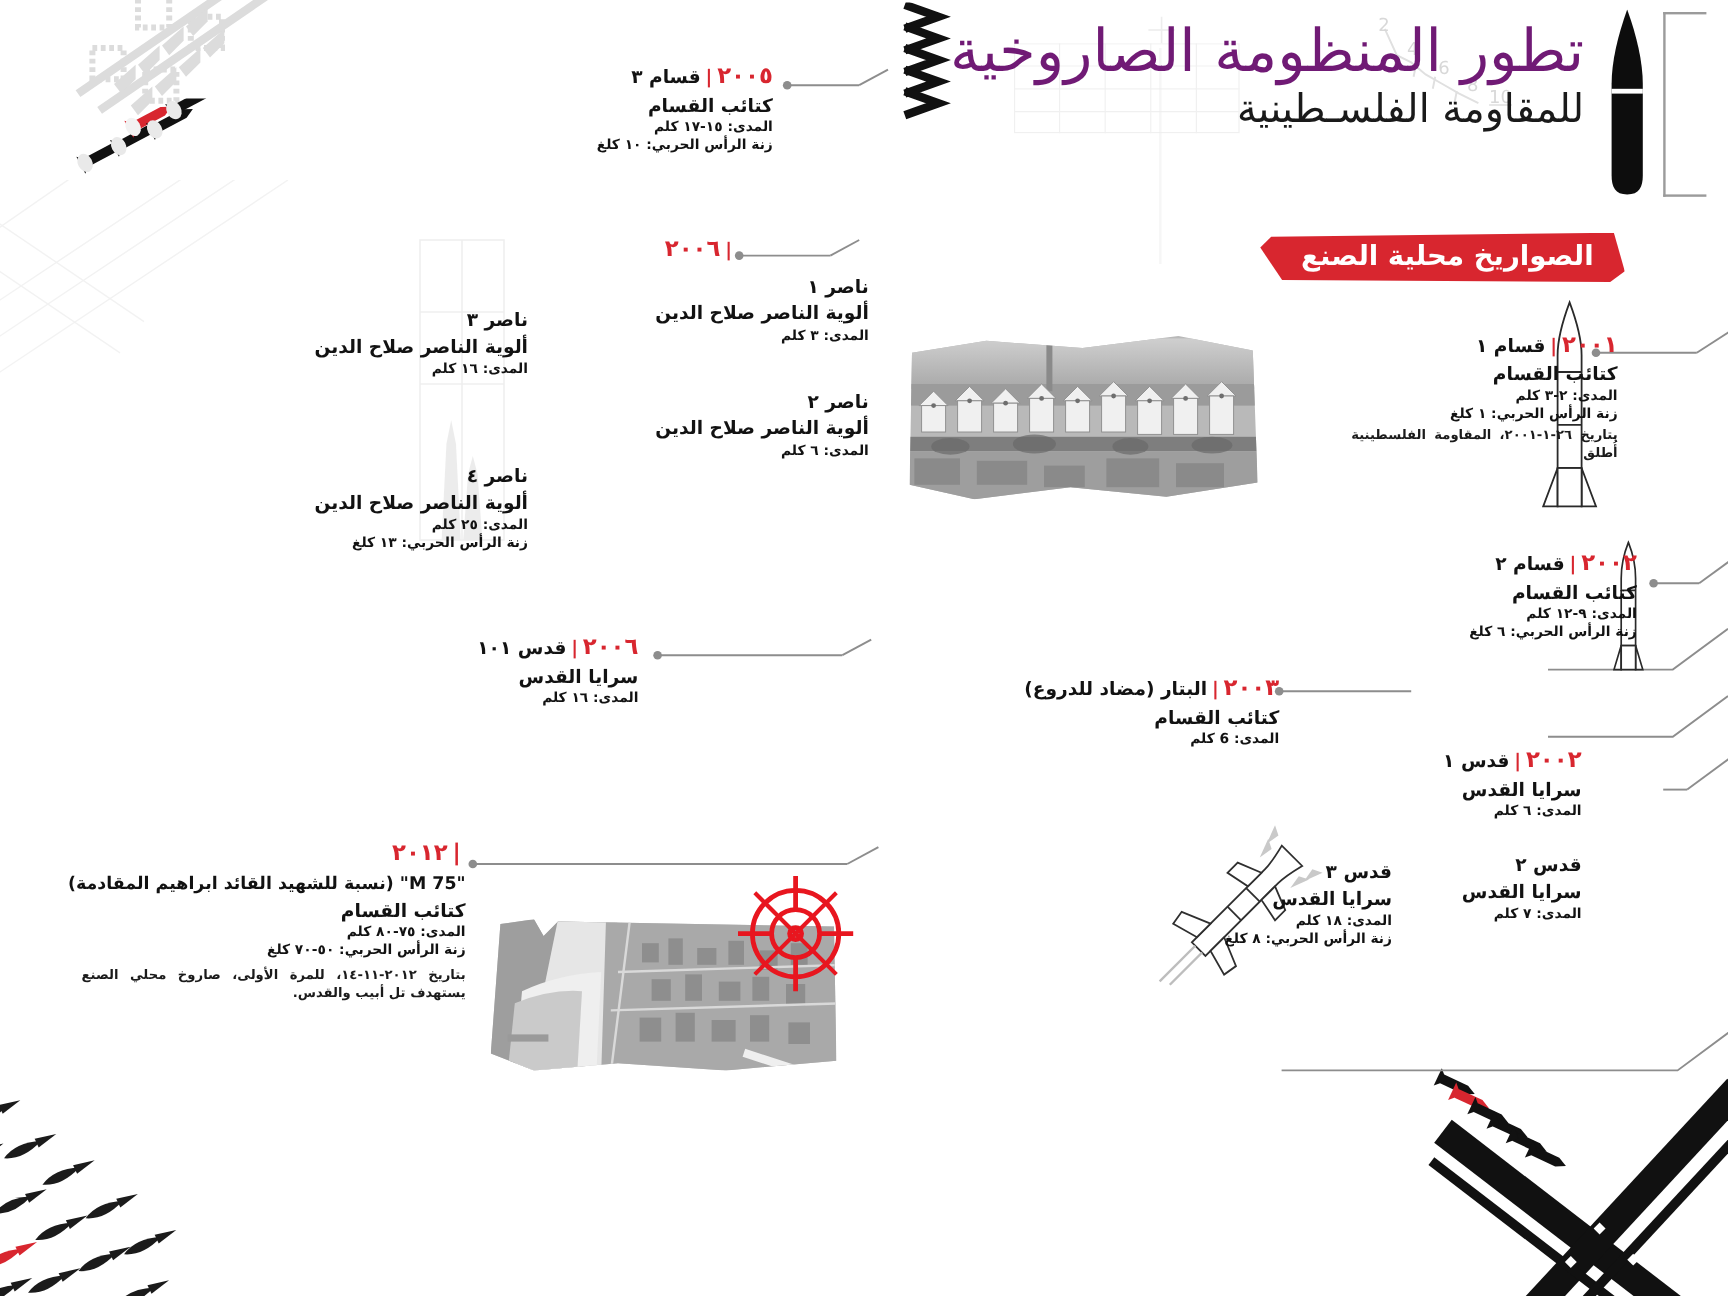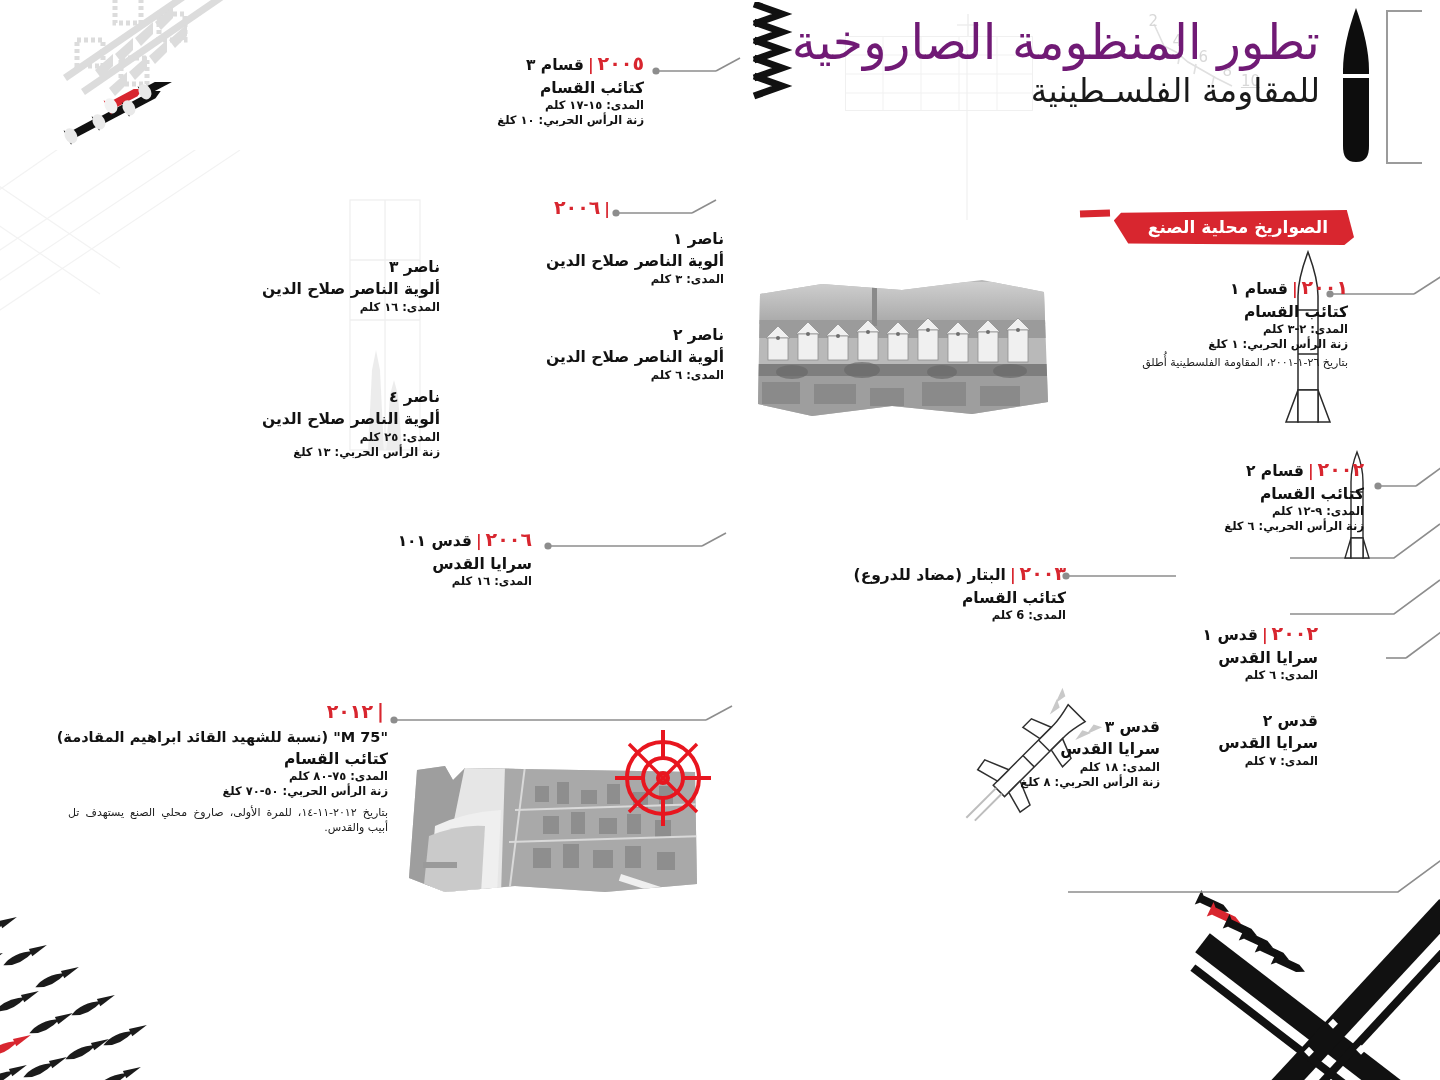--- a/index.html
+++ b/index.html
@@ -34,38 +34,37 @@
 
   
   .ruler-nums{position:absolute;right:170px;top:6px;width:130px;height:90px;
     color:#d8d8d8;font-size:15px;z-index:1;}
   .ruler-nums span{position:absolute;}
   .grid-faint{position:absolute;z-index:0;opacity:.5;}
 
   
   .banner{
     position:absolute;right:86px;top:194px;z-index:12;
-    background:#d8262f;color:#fff;font-size:17px;font-weight:700;
+    background:#d8262f;color:#fff;font-size:23px;font-weight:700;
     padding:7px 26px 8px 34px;white-space:nowrap;
     clip-path:polygon(3% 8%, 97% 0%, 100% 78%, 96% 100%, 6% 96%, 0% 30%);
-    margin-top:16px;
   }
   .banner-tail{
     position:absolute;right:330px;top:210px;width:30px;height:7px;
     background:#d8262f;z-index:11;transform:rotate(-2deg);
   }
 
   
   .entry{position:absolute;text-align:right;z-index:10;}
   .entry .ehead{font-size:15.5px;font-weight:700;white-space:nowrap;line-height:1.25;}
   .entry .ehead .yr{color:#d8262f;font-size:19px;font-weight:700;letter-spacing:0px;}
   .entry .ehead .sep{color:#d8262f;font-weight:700;margin:0 4px;}
   .entry .eorg{font-size:15.5px;font-weight:700;line-height:1.3;margin-top:2px;white-space:nowrap;}
   .entry .espec{font-size:11.5px;font-weight:700;line-height:1.35;white-space:nowrap;}
-  .entry .enote{font-size:11px;font-weight:400;line-height:1.4;margin-top:5px;
+  .entry .enote{font-size:11px;font-weight:700;line-height:1.4;margin-top:5px;
     text-align:justify;color:#1b1b1b;}
   .entry .enote.bold{font-weight:700;}
   .entry .name-only{font-size:15.5px;font-weight:700;line-height:1.25;white-space:nowrap;}
 
   
   .conn{position:absolute;z-index:5;}
   .conn svg{display:block;overflow:visible;}
 
   
   .photo{position:absolute;z-index:6;filter:grayscale(1);}

